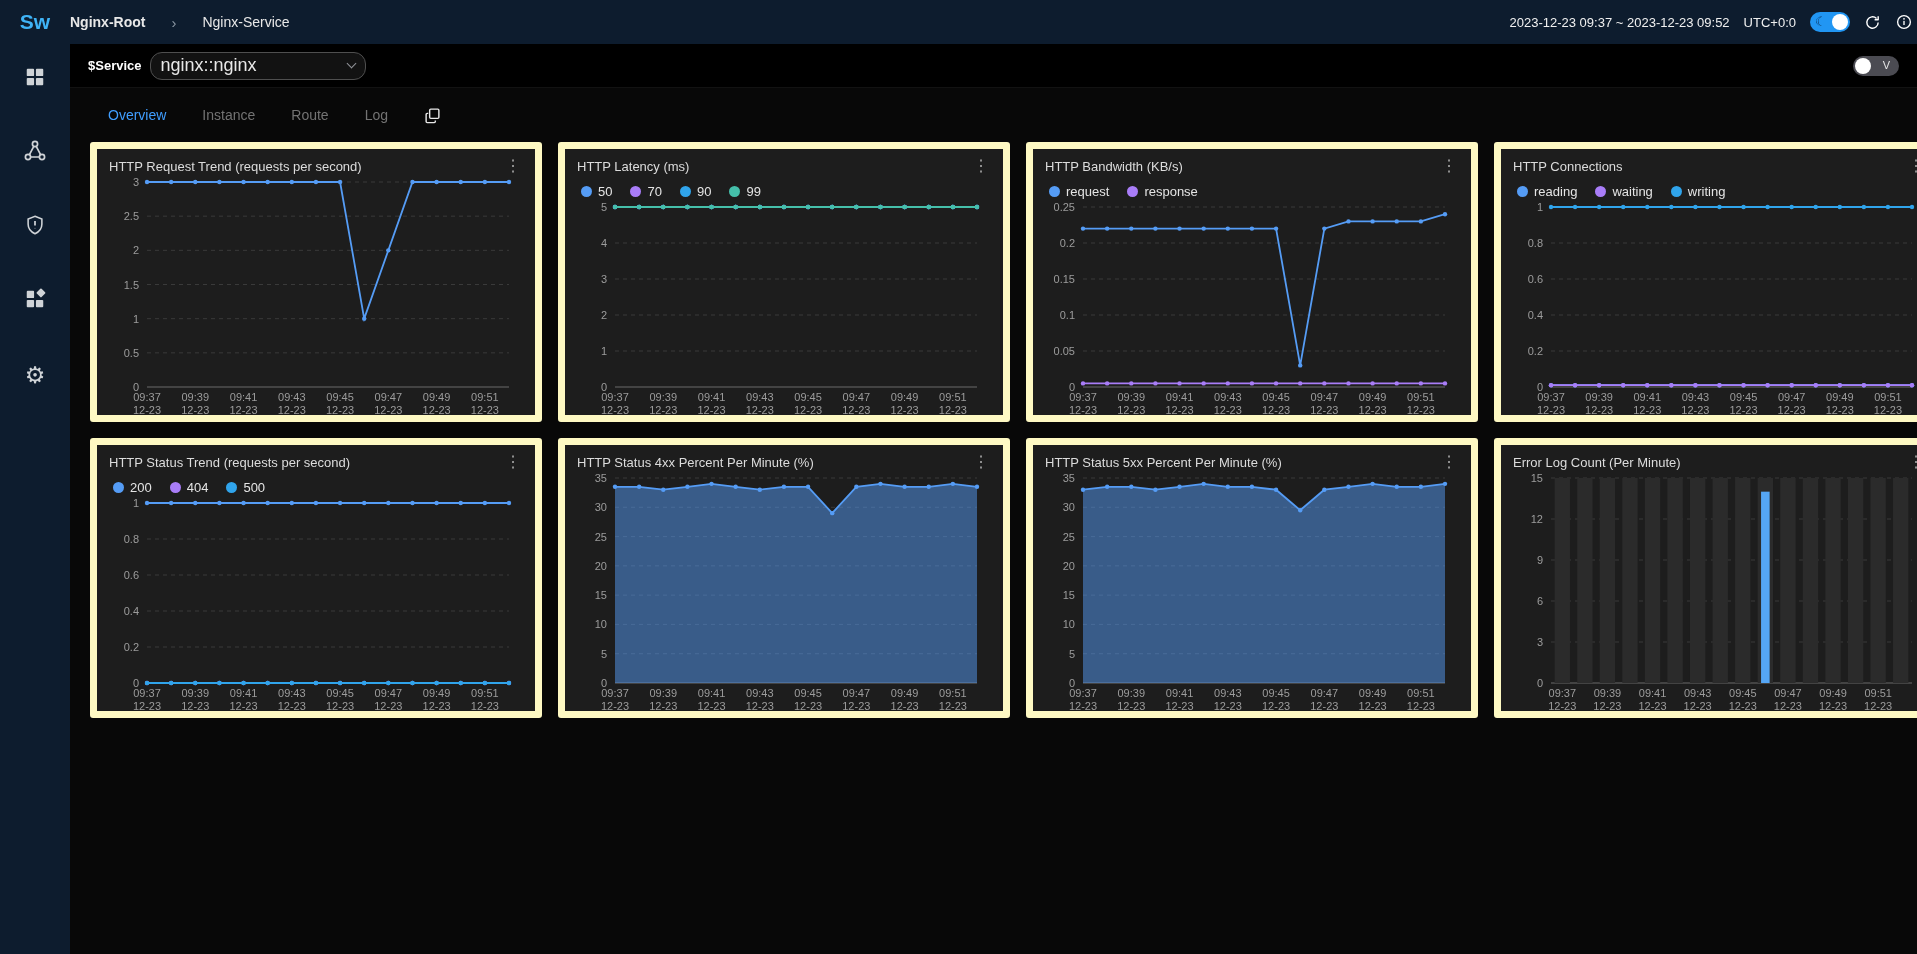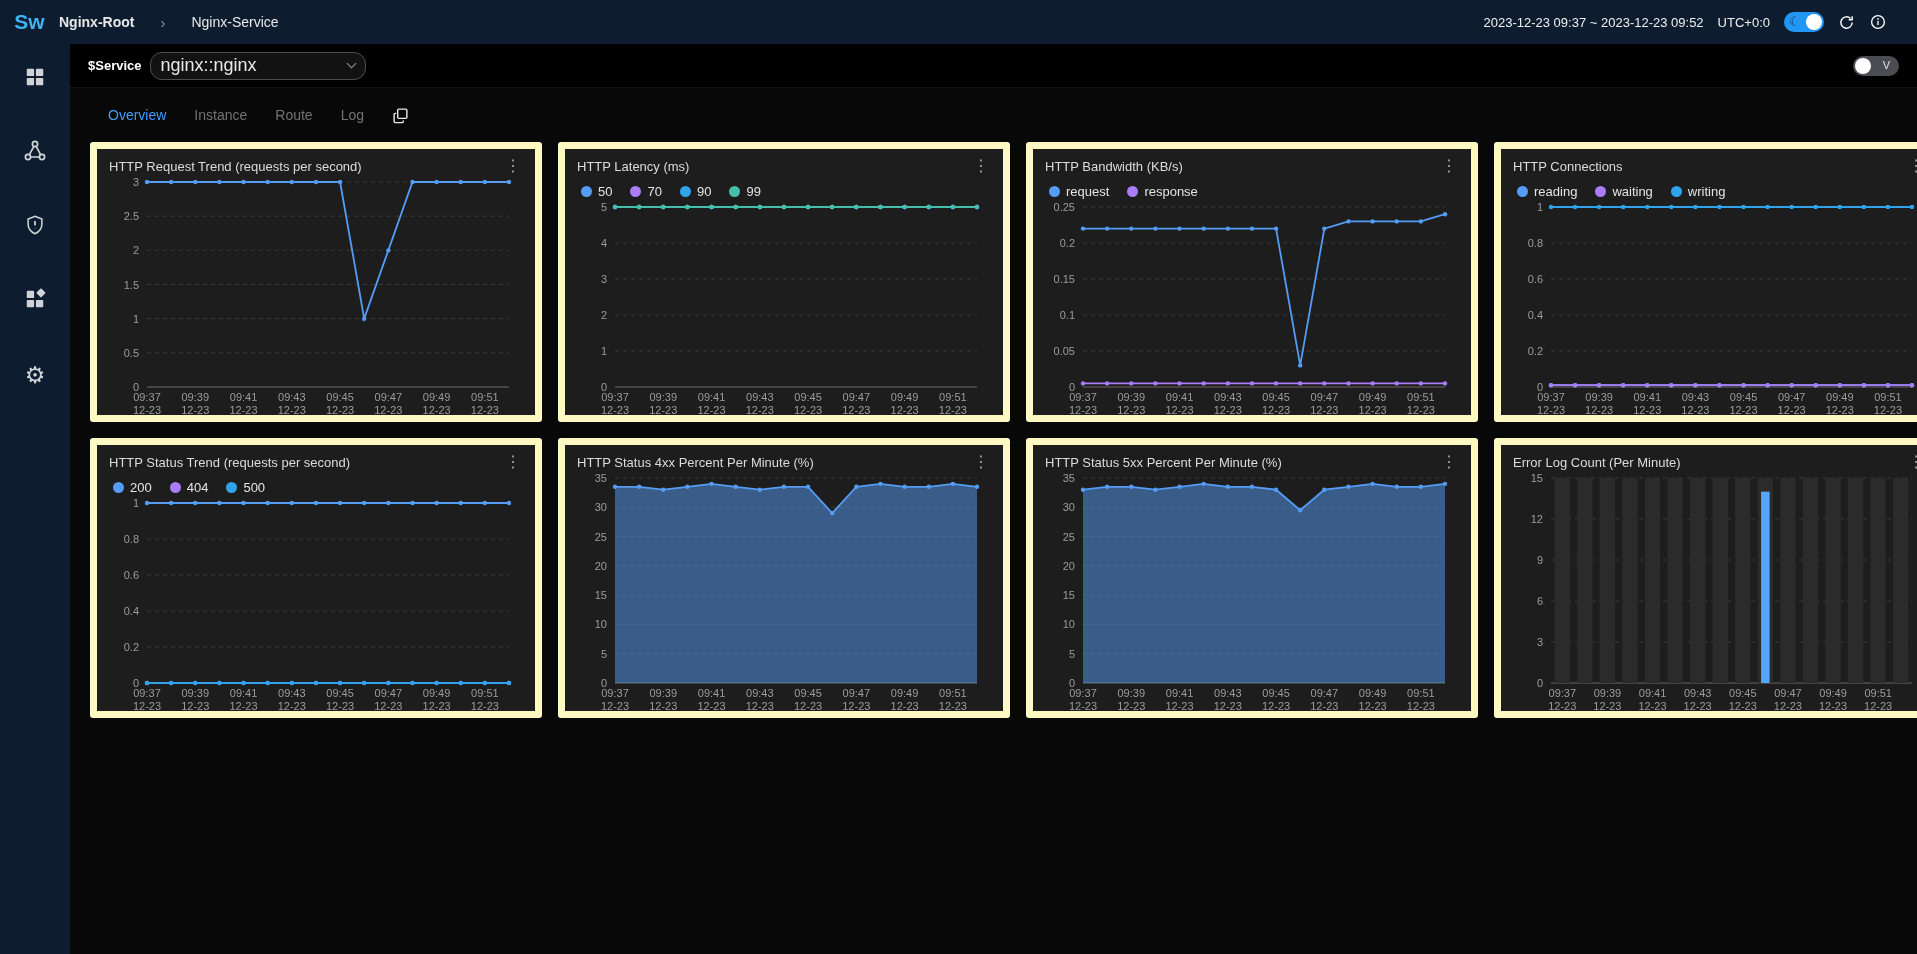--- a/index.html
+++ b/index.html
@@ -1,26 +1,26 @@
 <!DOCTYPE html>
 <html><head>
 <meta charset="utf-8">
 <style>
   * { margin:0; padding:0; box-sizing:border-box; }
   html,body { width:1917px; height:954px; background:#080808; font-family:"Liberation Sans",sans-serif; overflow:hidden; }
   body { position:relative; }
 
   
   .topbar { position:absolute; top:0; left:0; right:0; height:44px; background:#0d1c2e; display:flex; align-items:center; z-index:20; }
-  .logo-box { width:59px; text-align:center; font-weight:bold; font-size:21px; color:#3fb3f6; cursor:pointer; }
+  .logo-box { width:70px; text-align:center; font-weight:bold; font-size:21px; color:#3fb3f6; cursor:pointer; }
   .breadcrumb { display:flex; gap:26px; align-items:center; font-size:14px; color:#e8e8e8; }
   .crumb-root { font-weight:700; cursor:pointer; }
   .crumb-sep { color:#8b97a3; font-size:15px; }
   .crumb-cur { cursor:pointer; }
-  .topbar-right { margin-left:auto; display:flex; align-items:center; gap:14px; padding-right:30px; color:#f0f0f0; font-size:13px; }
+  .topbar-right { margin-left:auto; display:flex; align-items:center; gap:14px; padding-right:4px; color:#f0f0f0; font-size:13px; }
   .switch { width:40px; height:20px; border-radius:10px; background:#2196f3; position:relative; cursor:pointer; flex:0 0 auto; }
   .switch .moon { position:absolute; left:5px; top:1px; color:#0d3a66; font-size:13px; line-height:18px; }
   .switch .knob { position:absolute; right:2px; top:2px; width:16px; height:16px; border-radius:50%; background:#fff; }
   .icon-btn { display:flex; align-items:center; cursor:pointer; }
 
   
   .sidebar { position:absolute; top:44px; left:0; bottom:0; width:70px; background:#0d1c2e; display:flex; flex-direction:column; align-items:center; padding-top:22px; gap:48px; z-index:10; }
   .side-item { width:26px; height:26px; display:flex; align-items:center; justify-content:center; cursor:pointer; color:#cfd3d7; }
   .gear-glyph { font-size:23px; color:#cfd3d7; line-height:1; }
 
@@ -29,21 +29,21 @@
   .toolbar { height:44px; background:#000; display:flex; align-items:center; padding:12px 18px; gap:8px; border-bottom:1px solid #121212; }
   .service-label { color:#fff; font-size:13px; font-weight:700; }
   .select { width:216px; height:28px; background:#121212; border:1px solid #4f4f4f; border-radius:12px; display:flex; align-items:center; justify-content:space-between; padding:0 10px; color:#e8e8e8; font-size:18px; cursor:pointer; }
   .chev { border:solid #909399; border-width:0 1.5px 1.5px 0; padding:3px; transform:rotate(45deg); margin-top:-4px; }
   .spacer { flex:1; }
   .v-toggle { width:46px; height:20px; background:#4b4b52; border-radius:10px; position:relative; cursor:pointer; }
   .v-toggle .knob { position:absolute; left:2px; top:2px; width:16px; height:16px; border-radius:50%; background:#fff; }
   .v-toggle .v-label { position:absolute; right:9px; top:3px; color:#e6e6e6; font-size:11px; }
 
   .content { flex:1; background:#080808; padding:0 20px 20px; overflow:hidden; }
-  .tabs { display:flex; align-items:center; gap:28px; height:54px; padding-left:18px; }
+  .tabs { display:flex; align-items:center; gap:36px; height:54px; padding-left:18px; }
   .tab { color:#737373; font-size:14px; cursor:pointer; }
   .tab.active { color:#409eff; }
   .tab-icon { display:flex; align-items:center; cursor:pointer; }
 
   
   .grid { display:grid; grid-template-columns:repeat(4,1fr); gap:16px; }
   .card { background:#1d1d1d; border:7px solid #fef9c3; border-radius:3px; height:280px; padding:10px 12px 8px; display:flex; flex-direction:column; }
   .card-head { display:flex; justify-content:space-between; align-items:flex-start; }
   .card-title { color:#dcdcdc; font-size:13px; font-weight:400; }
   .kebab { color:#a5a5a5; font-size:16px; line-height:14px; cursor:pointer; padding:0 2px; }

